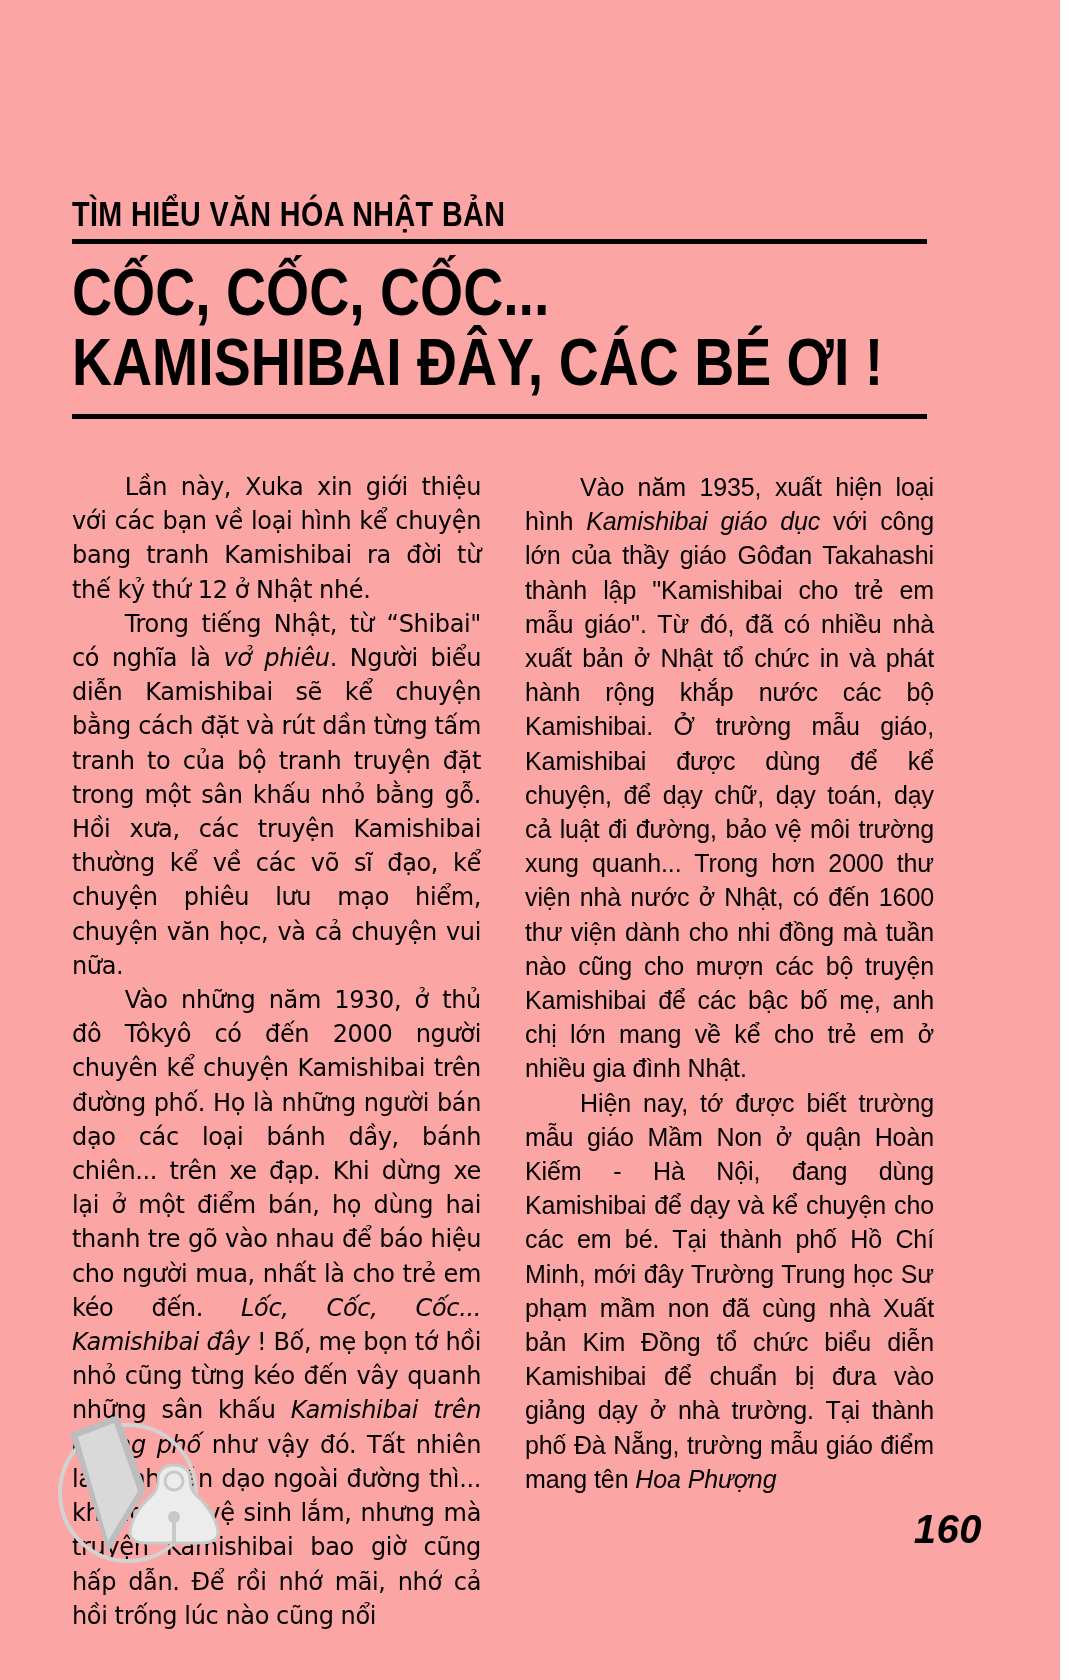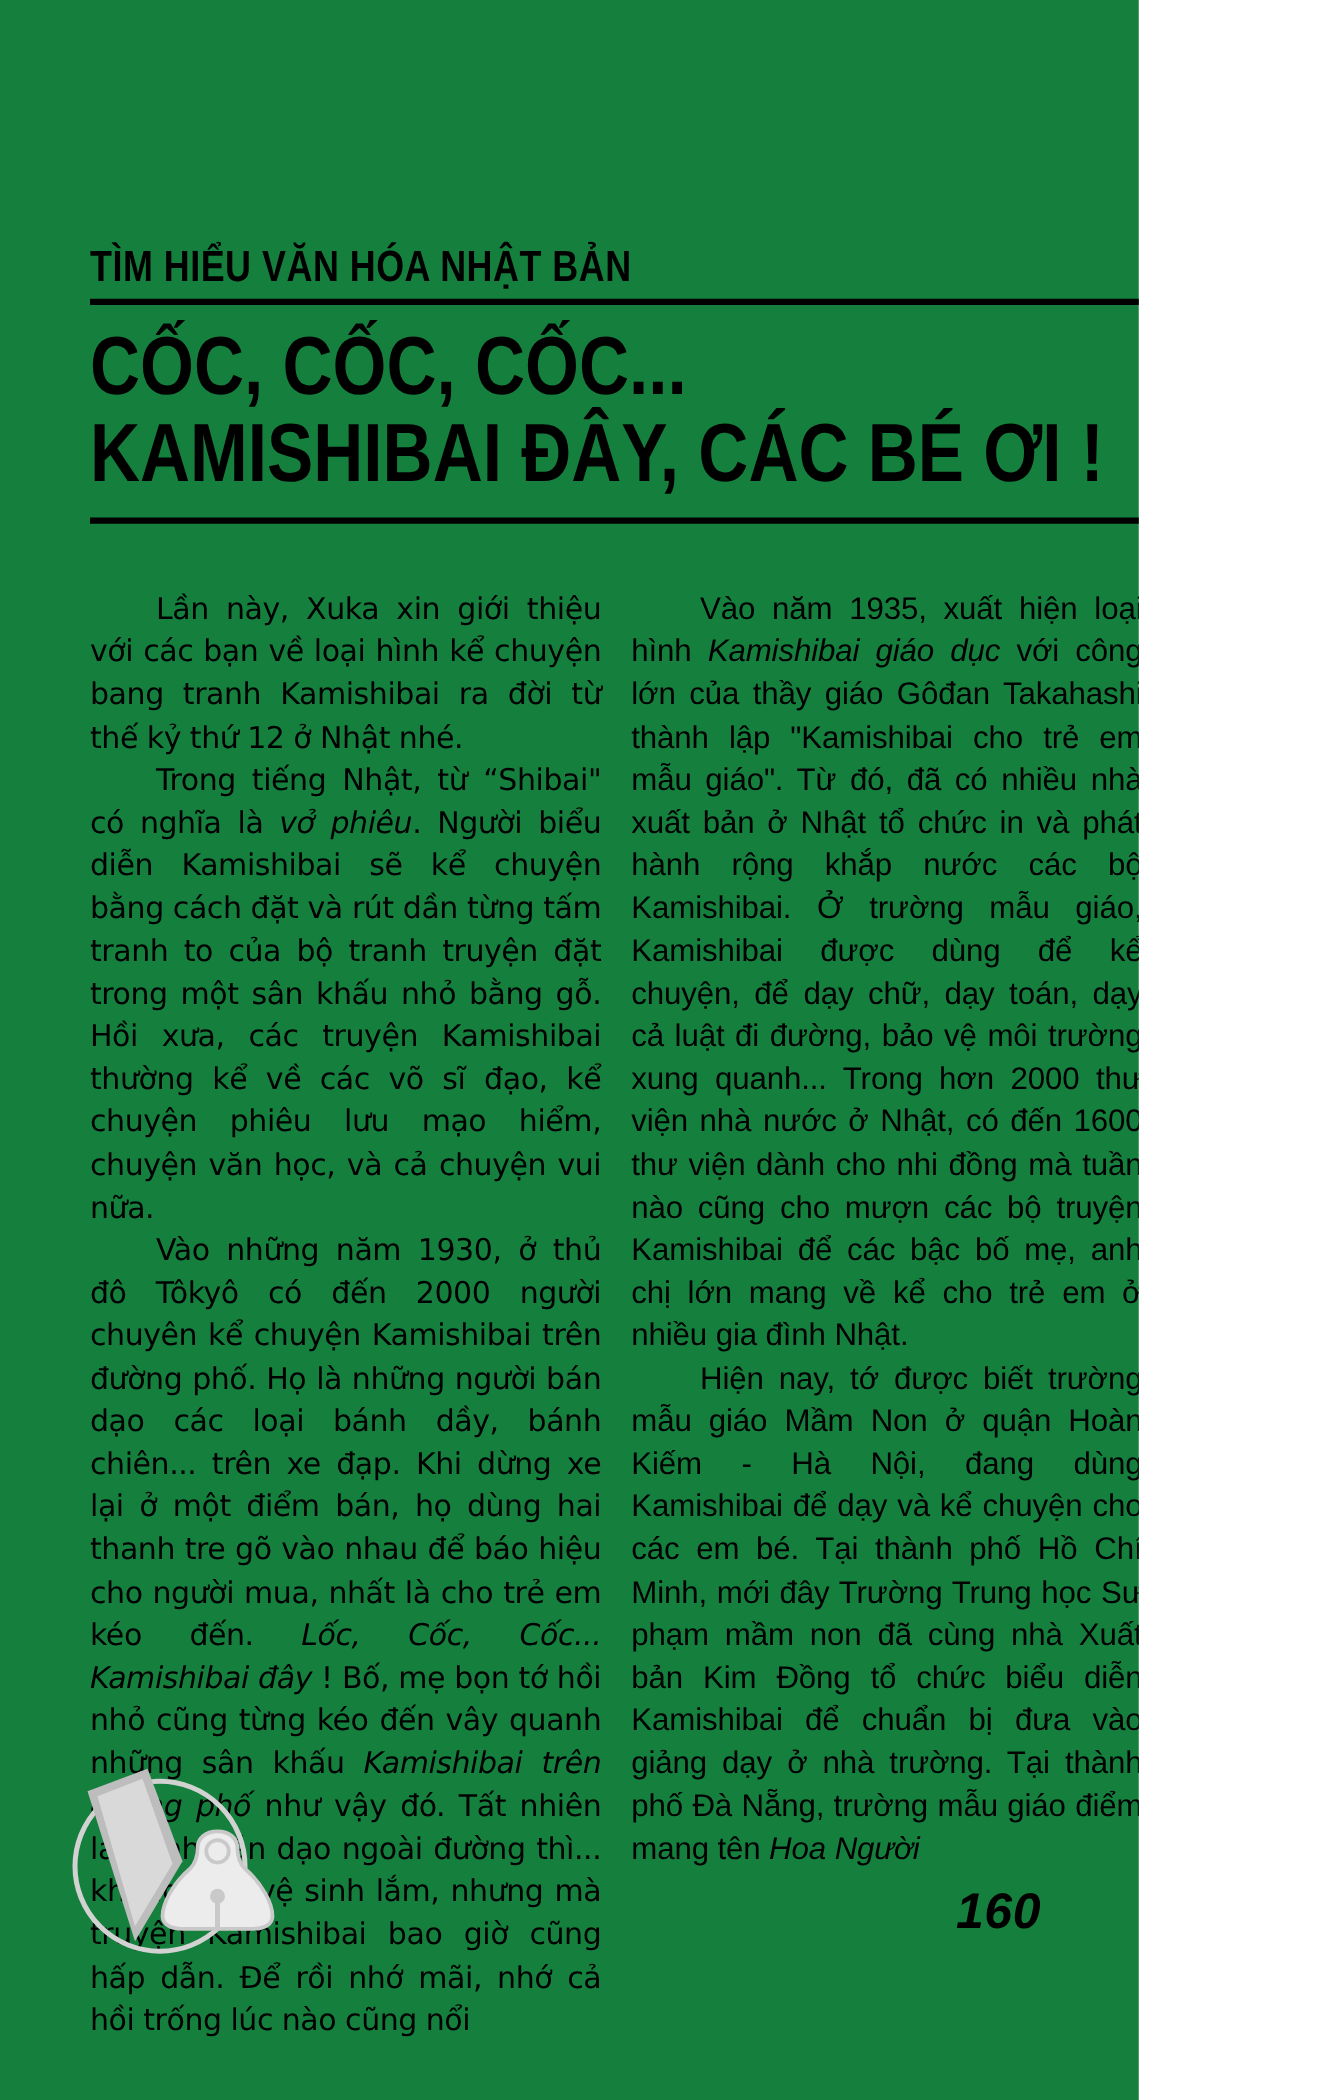--- a/index.html
+++ b/index.html
@@ -2,23 +2,23 @@
 <html><head>
 <meta charset="utf-8">
 <style>
   html, body {
     margin: 0;
     padding: 0;
     background: #ffffff;
   }
   .page {
     position: relative;
-    width: 911px;
+    width: 1060px;
     height: 1680px;
-    background: #15803d;
+    background: #fca5a5;
     overflow: hidden;
     font-family: "Liberation Sans", sans-serif;
     color: #000000;
   }
 
   
   .header {
     position: absolute;
     left: 72px;
     top: 196px;
@@ -61,21 +61,21 @@
     width: 100%;
   }
 
   
   .columns {
     position: absolute;
     left: 72px;
     top: 470px;
     width: 862px;
     display: flex;
-    gap: 24px;
+    gap: 44px;
   }
   .col {
     width: 409px;
   }
   .col p {
     margin: 0;
     text-align: justify;
     text-justify: inter-word;
     text-indent: 2.2em;
     font-size: 25.5px;
@@ -136,21 +136,21 @@
   </div>
 
   <div class="columns">
     <div class="col left" id="col-left">
         <p><span>Lần này, Xuka xin giới thiệu với các bạn về loại hình kể chuyện bang tranh Kamishibai ra đời từ thế kỷ thứ 12 ở Nhật nhé.</span></p>
         <p><span>Trong tiếng Nhật, từ “Shibai" có nghĩa là </span><i>vở phiêu</i><span>. Người biểu diễn Kamishibai sẽ kể chuyện bằng cách đặt và rút dần từng tấm tranh to của bộ tranh truyện đặt trong một sân khấu nhỏ bằng gỗ. Hồi xưa, các truyện Kamishibai thường kể về các võ sĩ đạo, kể chuyện phiêu lưu mạo hiểm, chuyện văn học, và cả chuyện vui nữa.</span></p>
         <p><span>Vào những năm 1930, ở thủ đô Tôkyô có đến 2000 người chuyên kể chuyện Kamishibai trên đường phố. Họ là những người bán dạo các loại bánh dầy, bánh chiên... trên xe đạp. Khi dừng xe lại ở một điểm bán, họ dùng hai thanh tre gõ vào nhau để báo hiệu cho người mua, nhất là cho trẻ em kéo đến. </span><i>Lốc, Cốc, Cốc... Kamishibai đây</i><span> ! Bố, mẹ bọn tớ hồi nhỏ cũng từng kéo đến vây quanh những sân khấu </span><i>Kamishibai trên đường phố</i><span> như vậy đó. Tất nhiên là bánh bán dạo ngoài đường thì... không hợp vệ sinh lắm, nhưng mà truyện Kamishibai bao giờ cũng hấp dẫn. Để rồi nhớ mãi, nhớ cả hồi trống lúc nào cũng nổi</span></p>
       </div>
     <div class="col right" id="col-right">
         <p><span>Vào năm 1935, xuất hiện loại hình </span><i>Kamishibai giáo dục</i><span> với công lớn của thầy giáo Gôđan Takahashi thành lập "Kamishibai cho trẻ em mẫu giáo". Từ đó, đã có nhiều nhà xuất bản ở Nhật tổ chức in và phát hành rộng khắp nước các bộ Kamishibai. Ở trường mẫu giáo, Kamishibai được dùng để kể chuyện, để dạy chữ, dạy toán, dạy cả luật đi đường, bảo vệ môi trường xung quanh... Trong hơn 2000 thư viện nhà nước ở Nhật, có đến 1600 thư viện dành cho nhi đồng mà tuần nào cũng cho mượn các bộ truyện Kamishibai để các bậc bố mẹ, anh chị lớn mang về kể cho trẻ em ở nhiều gia đình Nhật.</span></p>
-        <p><span>Hiện nay, tớ được biết trường mẫu giáo Mầm Non ở quận Hoàn Kiếm - Hà Nội, đang dùng Kamishibai để dạy và kể chuyện cho các em bé. Tại thành phố Hồ Chí Minh, mới đây Trường Trung học Sư phạm mầm non đã cùng nhà Xuất bản Kim Đồng tổ chức biểu diễn Kamishibai để chuẩn bị đưa vào giảng dạy ở nhà trường. Tại thành phố Đà Nẵng, trường mẫu giáo điểm mang tên </span><i>Hoa Người</i></p>
+        <p><span>Hiện nay, tớ được biết trường mẫu giáo Mầm Non ở quận Hoàn Kiếm - Hà Nội, đang dùng Kamishibai để dạy và kể chuyện cho các em bé. Tại thành phố Hồ Chí Minh, mới đây Trường Trung học Sư phạm mầm non đã cùng nhà Xuất bản Kim Đồng tổ chức biểu diễn Kamishibai để chuẩn bị đưa vào giảng dạy ở nhà trường. Tại thành phố Đà Nẵng, trường mẫu giáo điểm mang tên </span><i>Hoa Phượng</i></p>
       </div>
   </div>
 
   <svg class="watermark" viewBox="0 0 186 175">
     <circle cx="80" cy="100" r="68" fill="none" stroke="#d2d2d2" stroke-width="4"></circle>
     <path d="M22 40 L70 22 L98 96 L60 160 Z" fill="#bdbdbd"></path>
     <path d="M30 44 L66 30 L90 98 L60 148 Z" fill="#d9d9d9"></path>
     <path d="M104 102 c-14 12 -22 28 -22 38 c0 6 6 10 16 10 l56 0 c10 0 16 -4 16 -10 c0 -10 -8 -26 -22 -38 c-4 -4 -6 -10 -6 -16 c0 -8 -6 -14 -16 -14 c-10 0 -16 6 -16 14 c0 6 -2 12 -6 16 z" fill="#ececec" stroke="#c9c9c9" stroke-width="3"></path>
     <circle cx="126" cy="88" r="9" fill="#ececec" stroke="#c9c9c9" stroke-width="3"></circle>
     <line x1="126" y1="124" x2="126" y2="150" stroke="#c9c9c9" stroke-width="4"></line>

